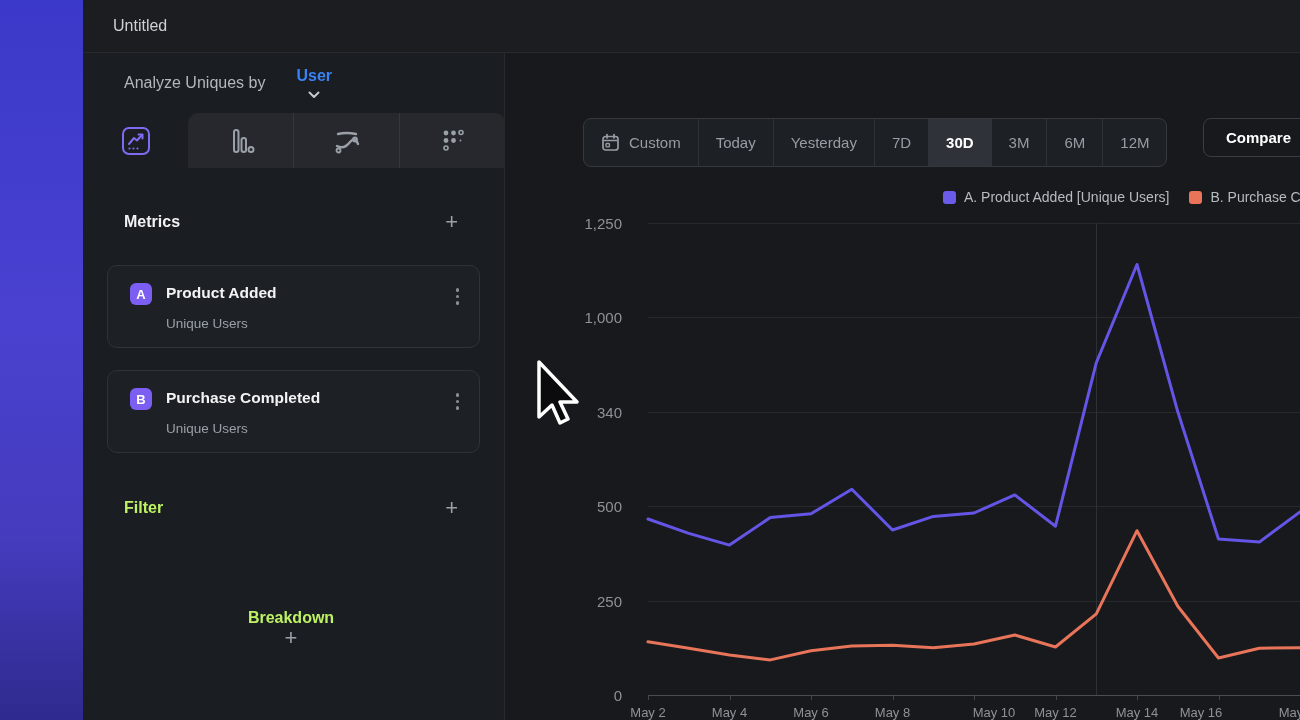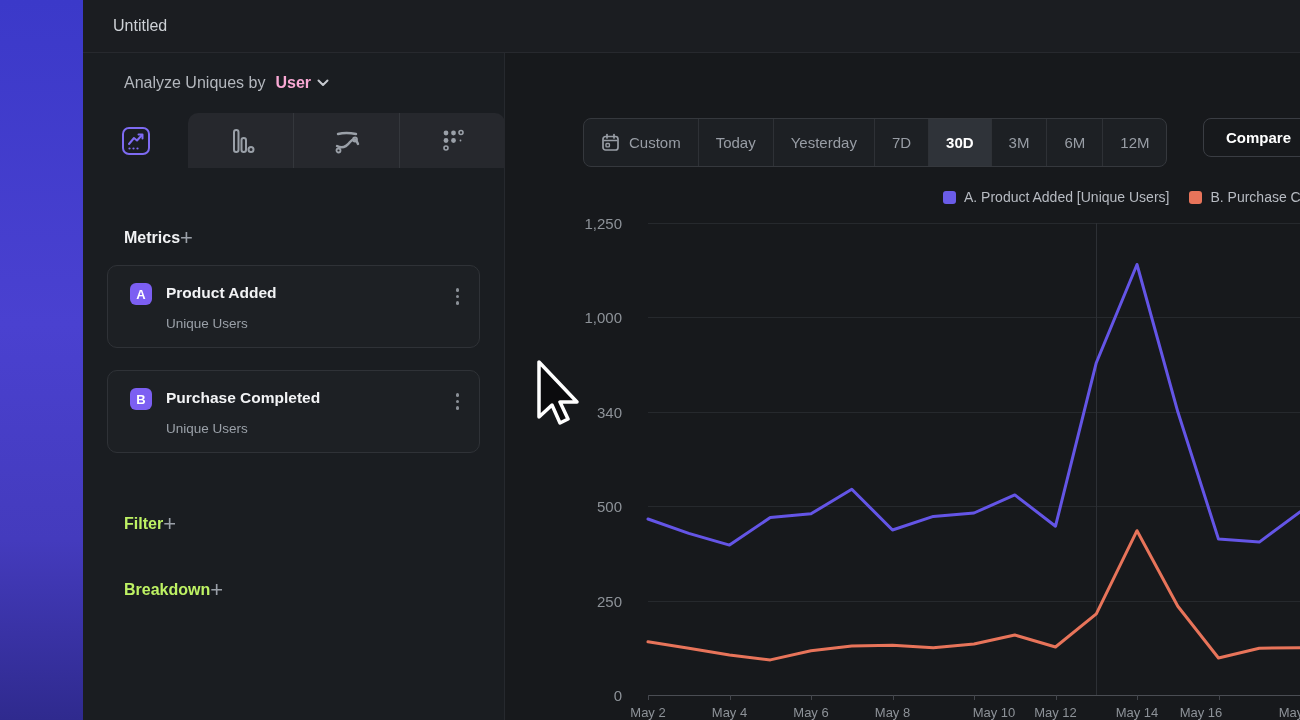--- a/index.html
+++ b/index.html
@@ -12,34 +12,34 @@
 
   
   .topbar { position:absolute; left:83px; top:0; width:1217px; height:53px;
     background:#1b1d21; border-bottom:1px solid #27292e; display:flex; align-items:center; }
   .topbar-title { margin-left:30px; font-size:16px; color:#cdd0d5; }
 
   
   .sidebar { position:absolute; left:83px; top:53px; width:422px; height:667px;
     background:#1a1d21; border-right:1px solid #26292e; }
   .analyze-row { position:absolute; left:0; top:0; width:422px; height:60px;
-    display:flex; align-items:center; padding-left:41px; font-size:16px; }
+    display:flex; align-items:center; padding-left:41px; font-size:16px;gap:21px; }
   .analyze-label { color:#b3b7bd; margin-right:10px; }
-  .analyze-value { color:#f9a8d4; font-weight:700; display:flex; align-items:center; gap:6px; cursor:pointer; }
+  .analyze-value { color:#3b82f6; font-weight:700; display:flex; align-items:center; gap:6px; cursor:pointer;flex-direction:column; }
 
   .tabstrip { position:absolute; left:0; top:60px; width:422px; height:55px; }
   .tab-selected { position:absolute; left:0; top:0; width:105px; height:55px;
     display:flex; align-items:center; justify-content:center; }
   .tab-group { position:absolute; left:105px; top:0; width:317px; height:55px;
     background:#26282d; border-radius:10px 10px 0 0; display:flex; }
   .tab { flex:1; display:flex; align-items:center; justify-content:center; }
   .tab + .tab { border-left:1px solid #34373c; }
 
   .section-row { position:absolute; left:41px; right:46px; display:flex;
-    align-items:center; justify-content:flex-start;margin-top:16px; }
+    align-items:center; justify-content:space-between; }
   .section-heading { font-size:16px; font-weight:700; color:#f1f2f4; }
   .section-heading.dim { color:#bef264; font-weight:700; }
   .plus-btn { font-size:22px; font-weight:400; color:#9aa0a8; line-height:1; cursor:pointer; }
 
   .metric-card { position:absolute; left:24px; width:373px; height:83px;
     border:1px solid #2f3237; border-radius:10px; background:rgba(255,255,255,0.015); }
   .metric-badge { position:absolute; left:22px; top:17px; width:22px; height:22px;
     background:#7c5ff2; border-radius:6px; color:#ffffff; font-size:13px; font-weight:700;
     display:flex; align-items:center; justify-content:center; }
   .metric-title { position:absolute; left:58px; top:18px; font-size:15.5px; font-weight:700; color:#f2f3f5; }
@@ -167,21 +167,21 @@
         <span></span>
         <span></span>
       </div>
   </div>
 
   <div class="section-row" style="top:444px;">
     <span class="section-heading dim">Filter</span>
     <span class="plus-btn">+</span>
   </div>
 
-  <div class="section-row" style="top:510px;">
+  <div class="section-row" style="top:556px;flex-direction:column;">
     <span class="section-heading dim">Breakdown</span>
     <span class="plus-btn">+</span>
   </div>
 </div>
 
 <div class="main">
 
   <div class="daterange">
     <div class="seg">
       <span class="cal">

